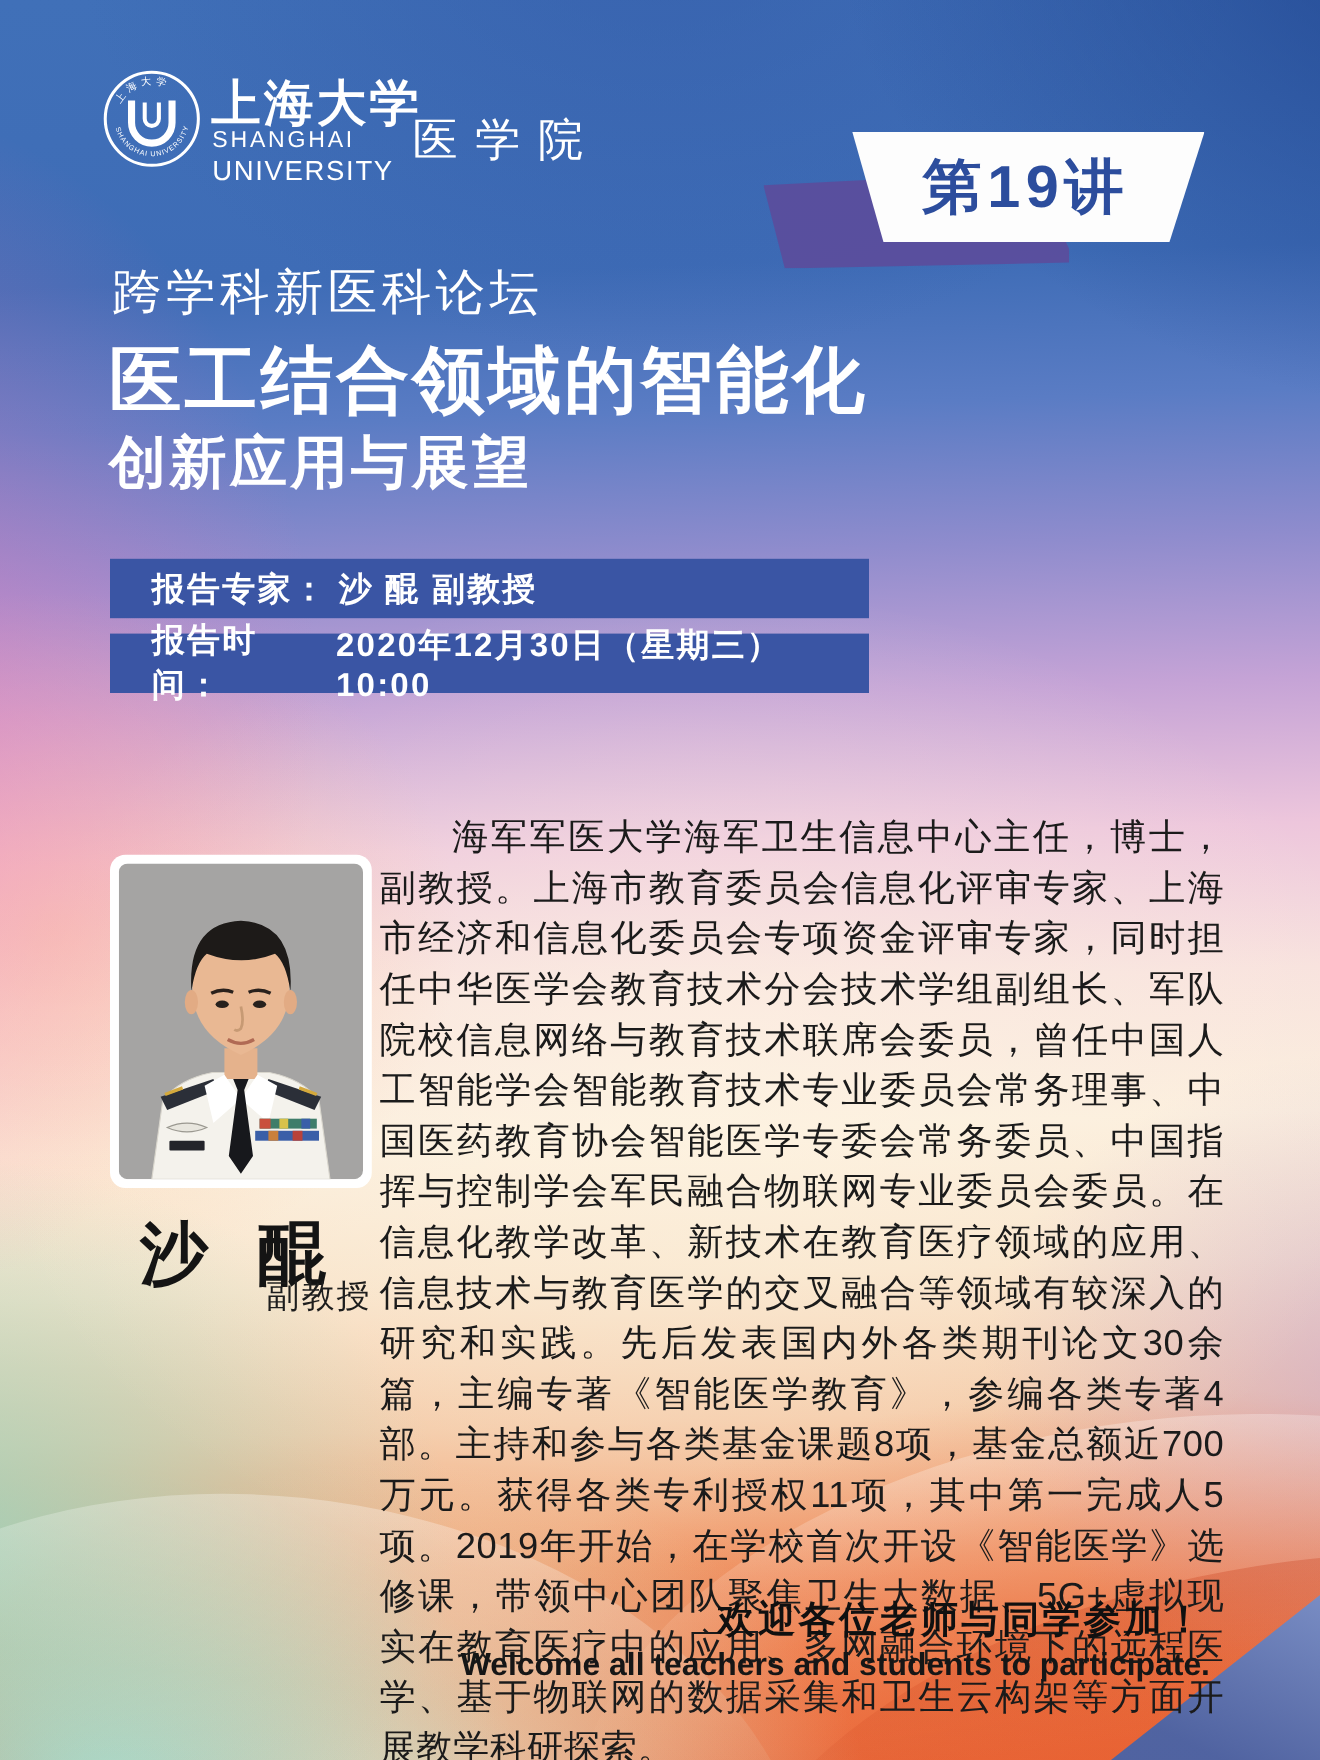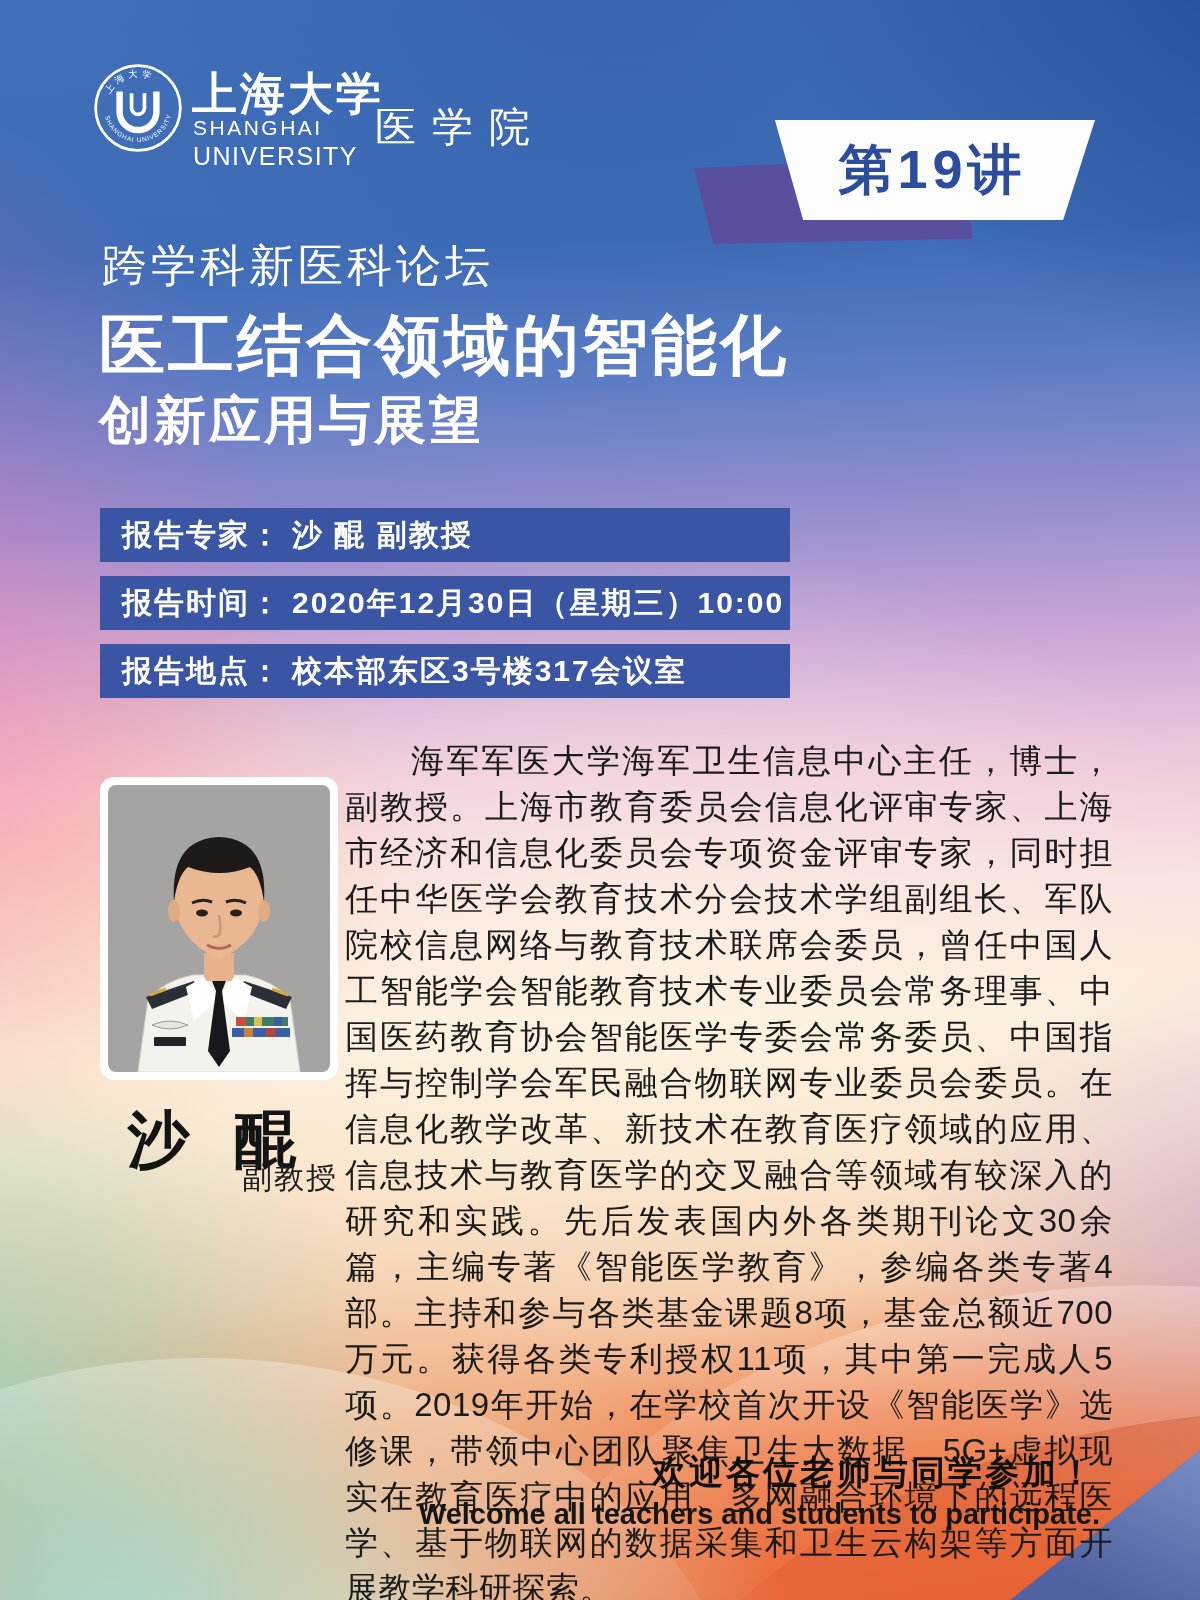--- a/index.html
+++ b/index.html
@@ -47,21 +47,21 @@
     display:flex;align-items:center;justify-content:center;}
   .badge-white span{color:#2c4d9d;font-size:54px;font-weight:900;letter-spacing:5px;}
 
   
   .forum{position:absolute;left:102px;top:236px;color:#fff;font-size:45px;font-weight:400;letter-spacing:4px;}
   .title1{position:absolute;left:99px;top:301px;color:#fff;font-size:66px;font-weight:900;letter-spacing:3px;}
   .title2{position:absolute;left:99px;top:386px;color:#fff;font-size:52px;font-weight:900;letter-spacing:3px;}
 
   
   .bar{position:absolute;left:100px;width:690px;height:54px;background:#3a55a4;
-    display:flex;align-items:center;color:#fff;font-size:30px;font-weight:700;letter-spacing:2px;padding-left:22px;box-sizing:border-box;}
+    display:flex;align-items:center;color:#fff;font-size:30px;font-weight:700;letter-spacing:2px;padding-left:38px;box-sizing:border-box;}
   .bar1{top:508px;} .bar2{top:576px;} .bar3{top:644px;}
   .bar .lbl{margin-right:10px;} 
 
   
   .photo-frame{position:absolute;left:100px;top:777px;width:238px;height:303px;background:#fff;
     border-radius:14px;padding:8px;box-sizing:border-box;}
   .photo-frame svg{width:100%;height:100%;border-radius:8px;display:block;}
   .speaker-name{position:absolute;left:100px;top:1098px;width:238px;text-align:center;
     color:#141414;font-size:62px;font-weight:900;letter-spacing:14px;}
   .speaker-title{position:absolute;left:100px;top:1158px;width:238px;text-align:right;
@@ -120,24 +120,20 @@
   <div class="title2">创新应用与展望</div>
 
   <div class="bar bar1">
     <span class="lbl">报告专家：</span>
     <span>沙 醌 副教授</span>
   </div>
   <div class="bar bar2">
     <span class="lbl">报告时间：</span>
     <span>2020年12月30日（星期三）10:00</span>
   </div>
-  <div class="bar bar3">
-    <span class="lbl">报告地点：</span>
-    <span>校本部东区3号楼317会议室</span>
-  </div>
 
   <div class="photo-frame">
     <svg viewBox="0 0 222 287" preserveAspectRatio="none">
       <rect x="0" y="0" width="222" height="287" fill="#a5a4a3"></rect>
 
       <path d="M30 287 L40 215 Q55 196 85 190 L137 190 Q167 196 182 215 L192 287 Z" fill="#f4f2ec" stroke="#d8d5cc" stroke-width="1"></path>
 
       <path d="M38 212 L86 196 L90 206 L44 224 Z" fill="#2b2f38"></path>
       <path d="M184 212 L136 196 L132 206 L178 224 Z" fill="#2b2f38"></path>
       <path d="M42 210 L58 204" stroke="#d4a93c" stroke-width="3"></path>

